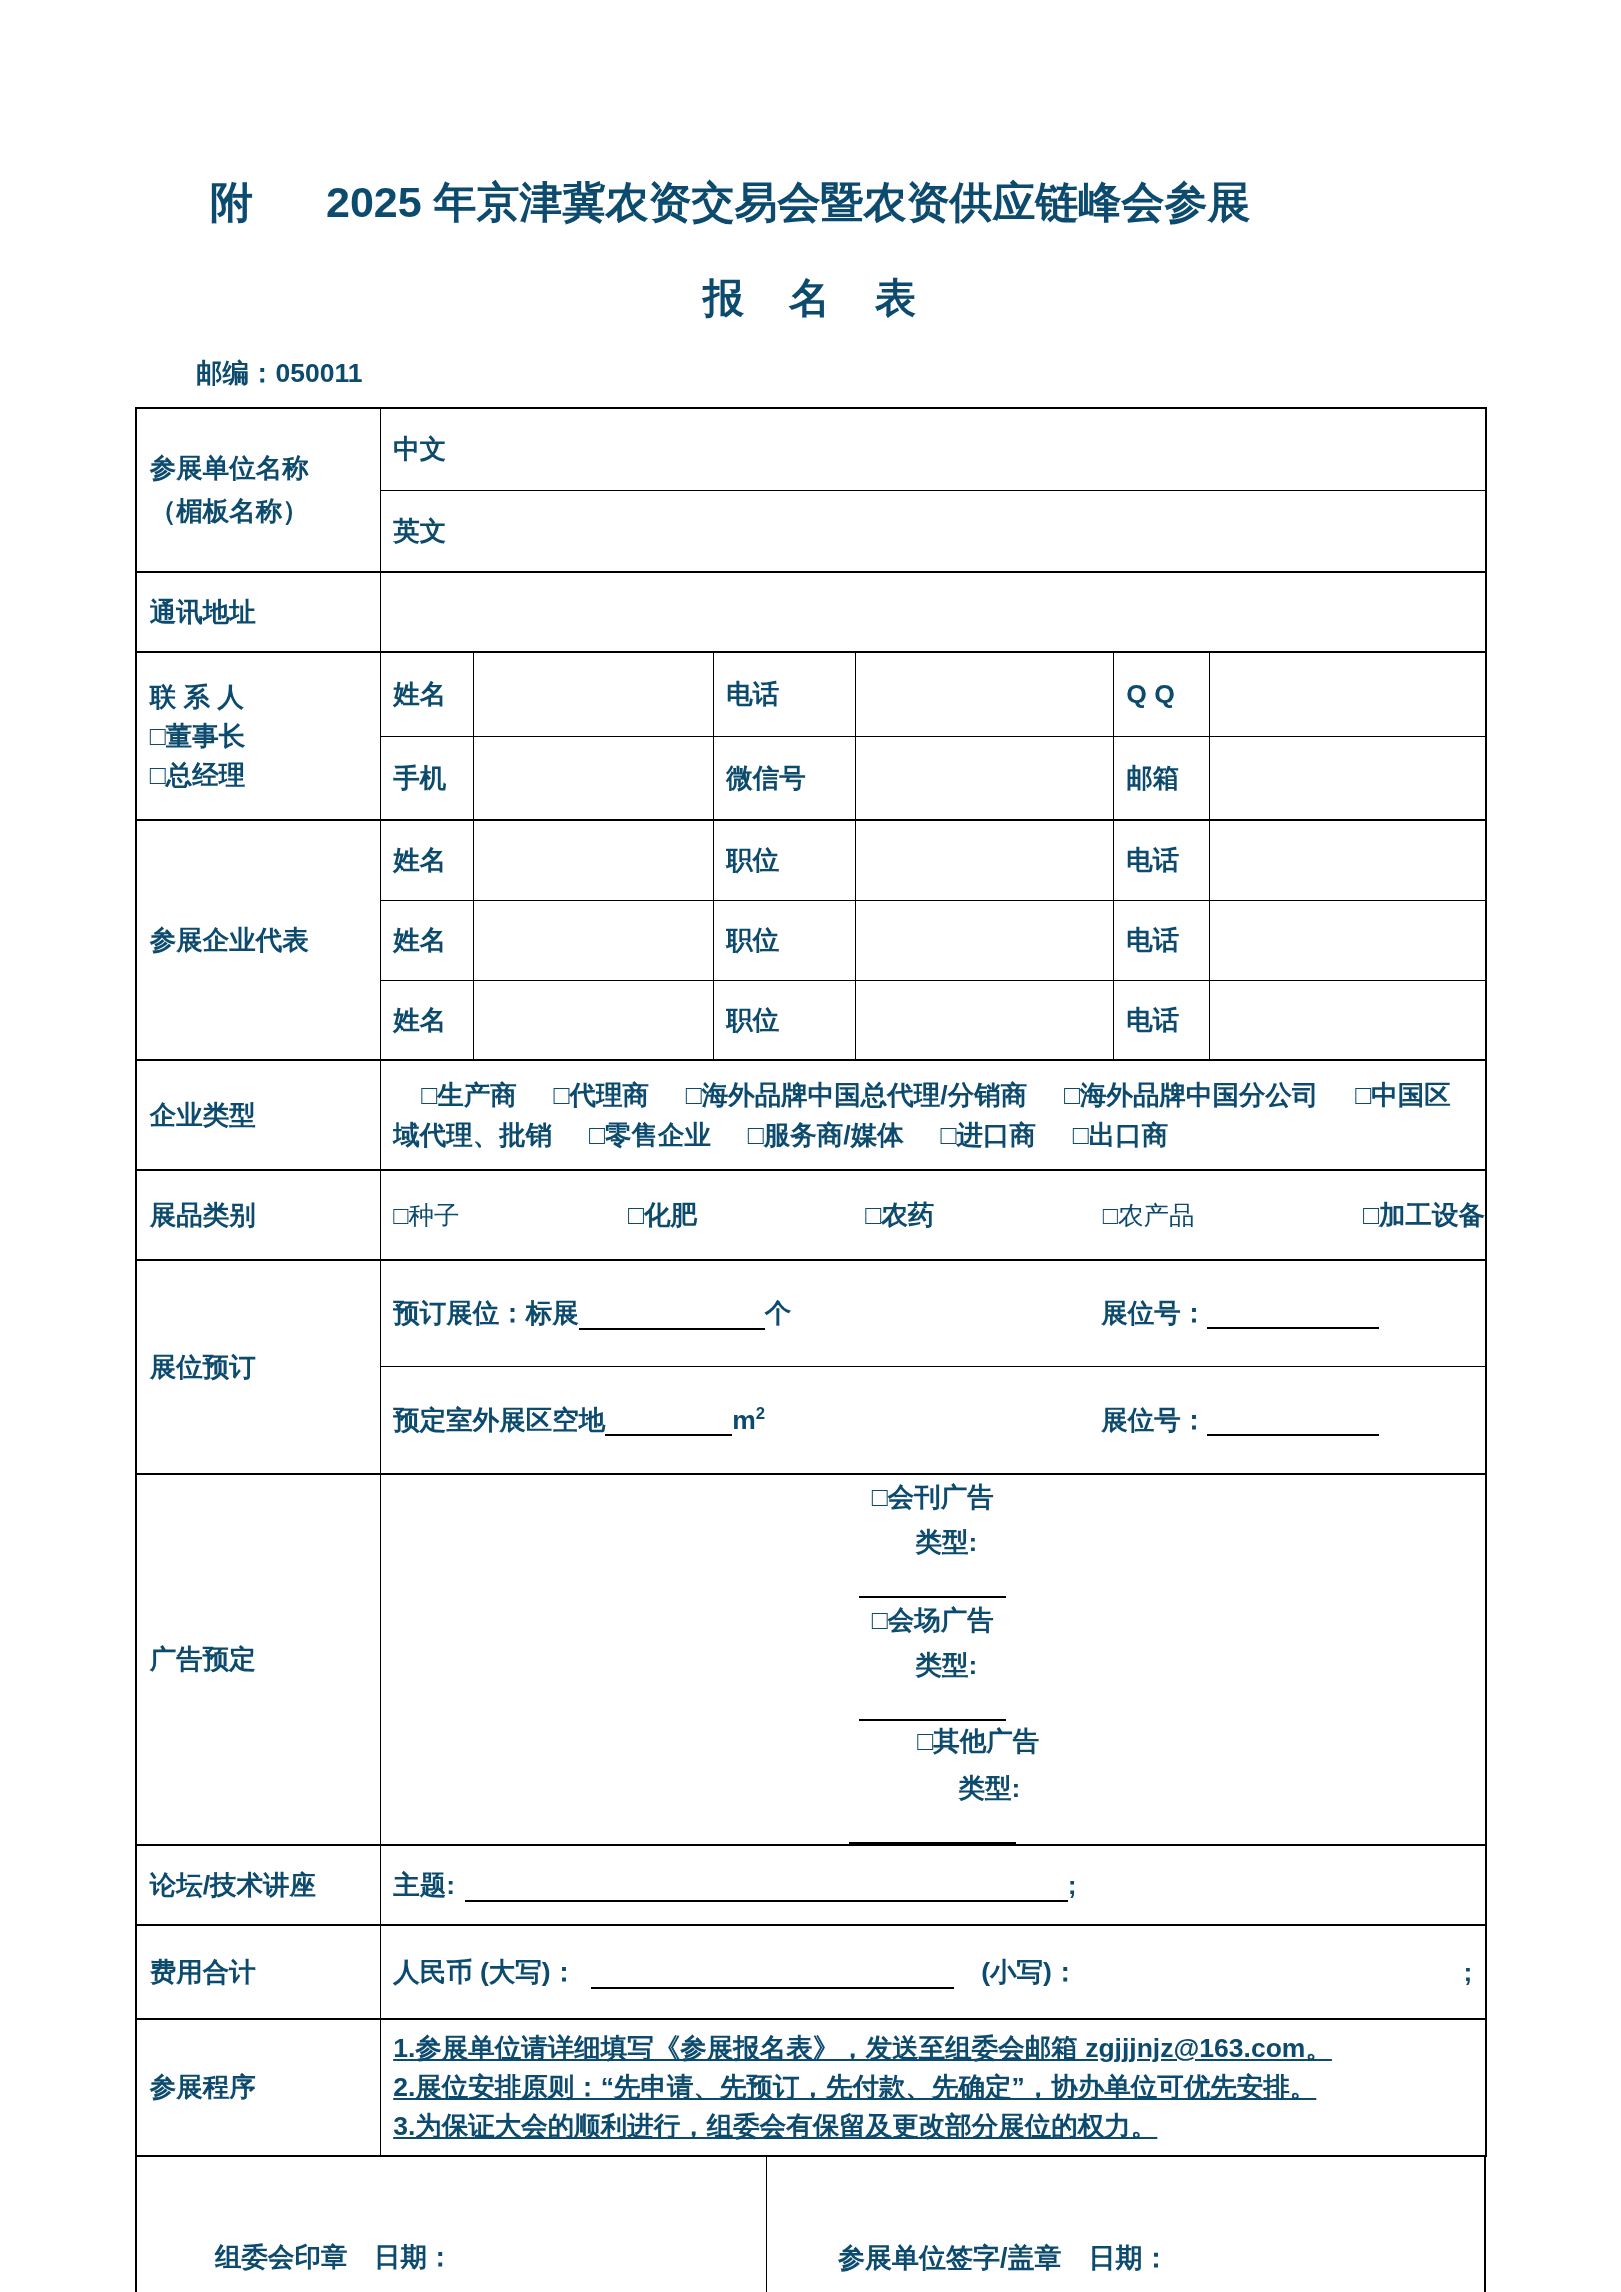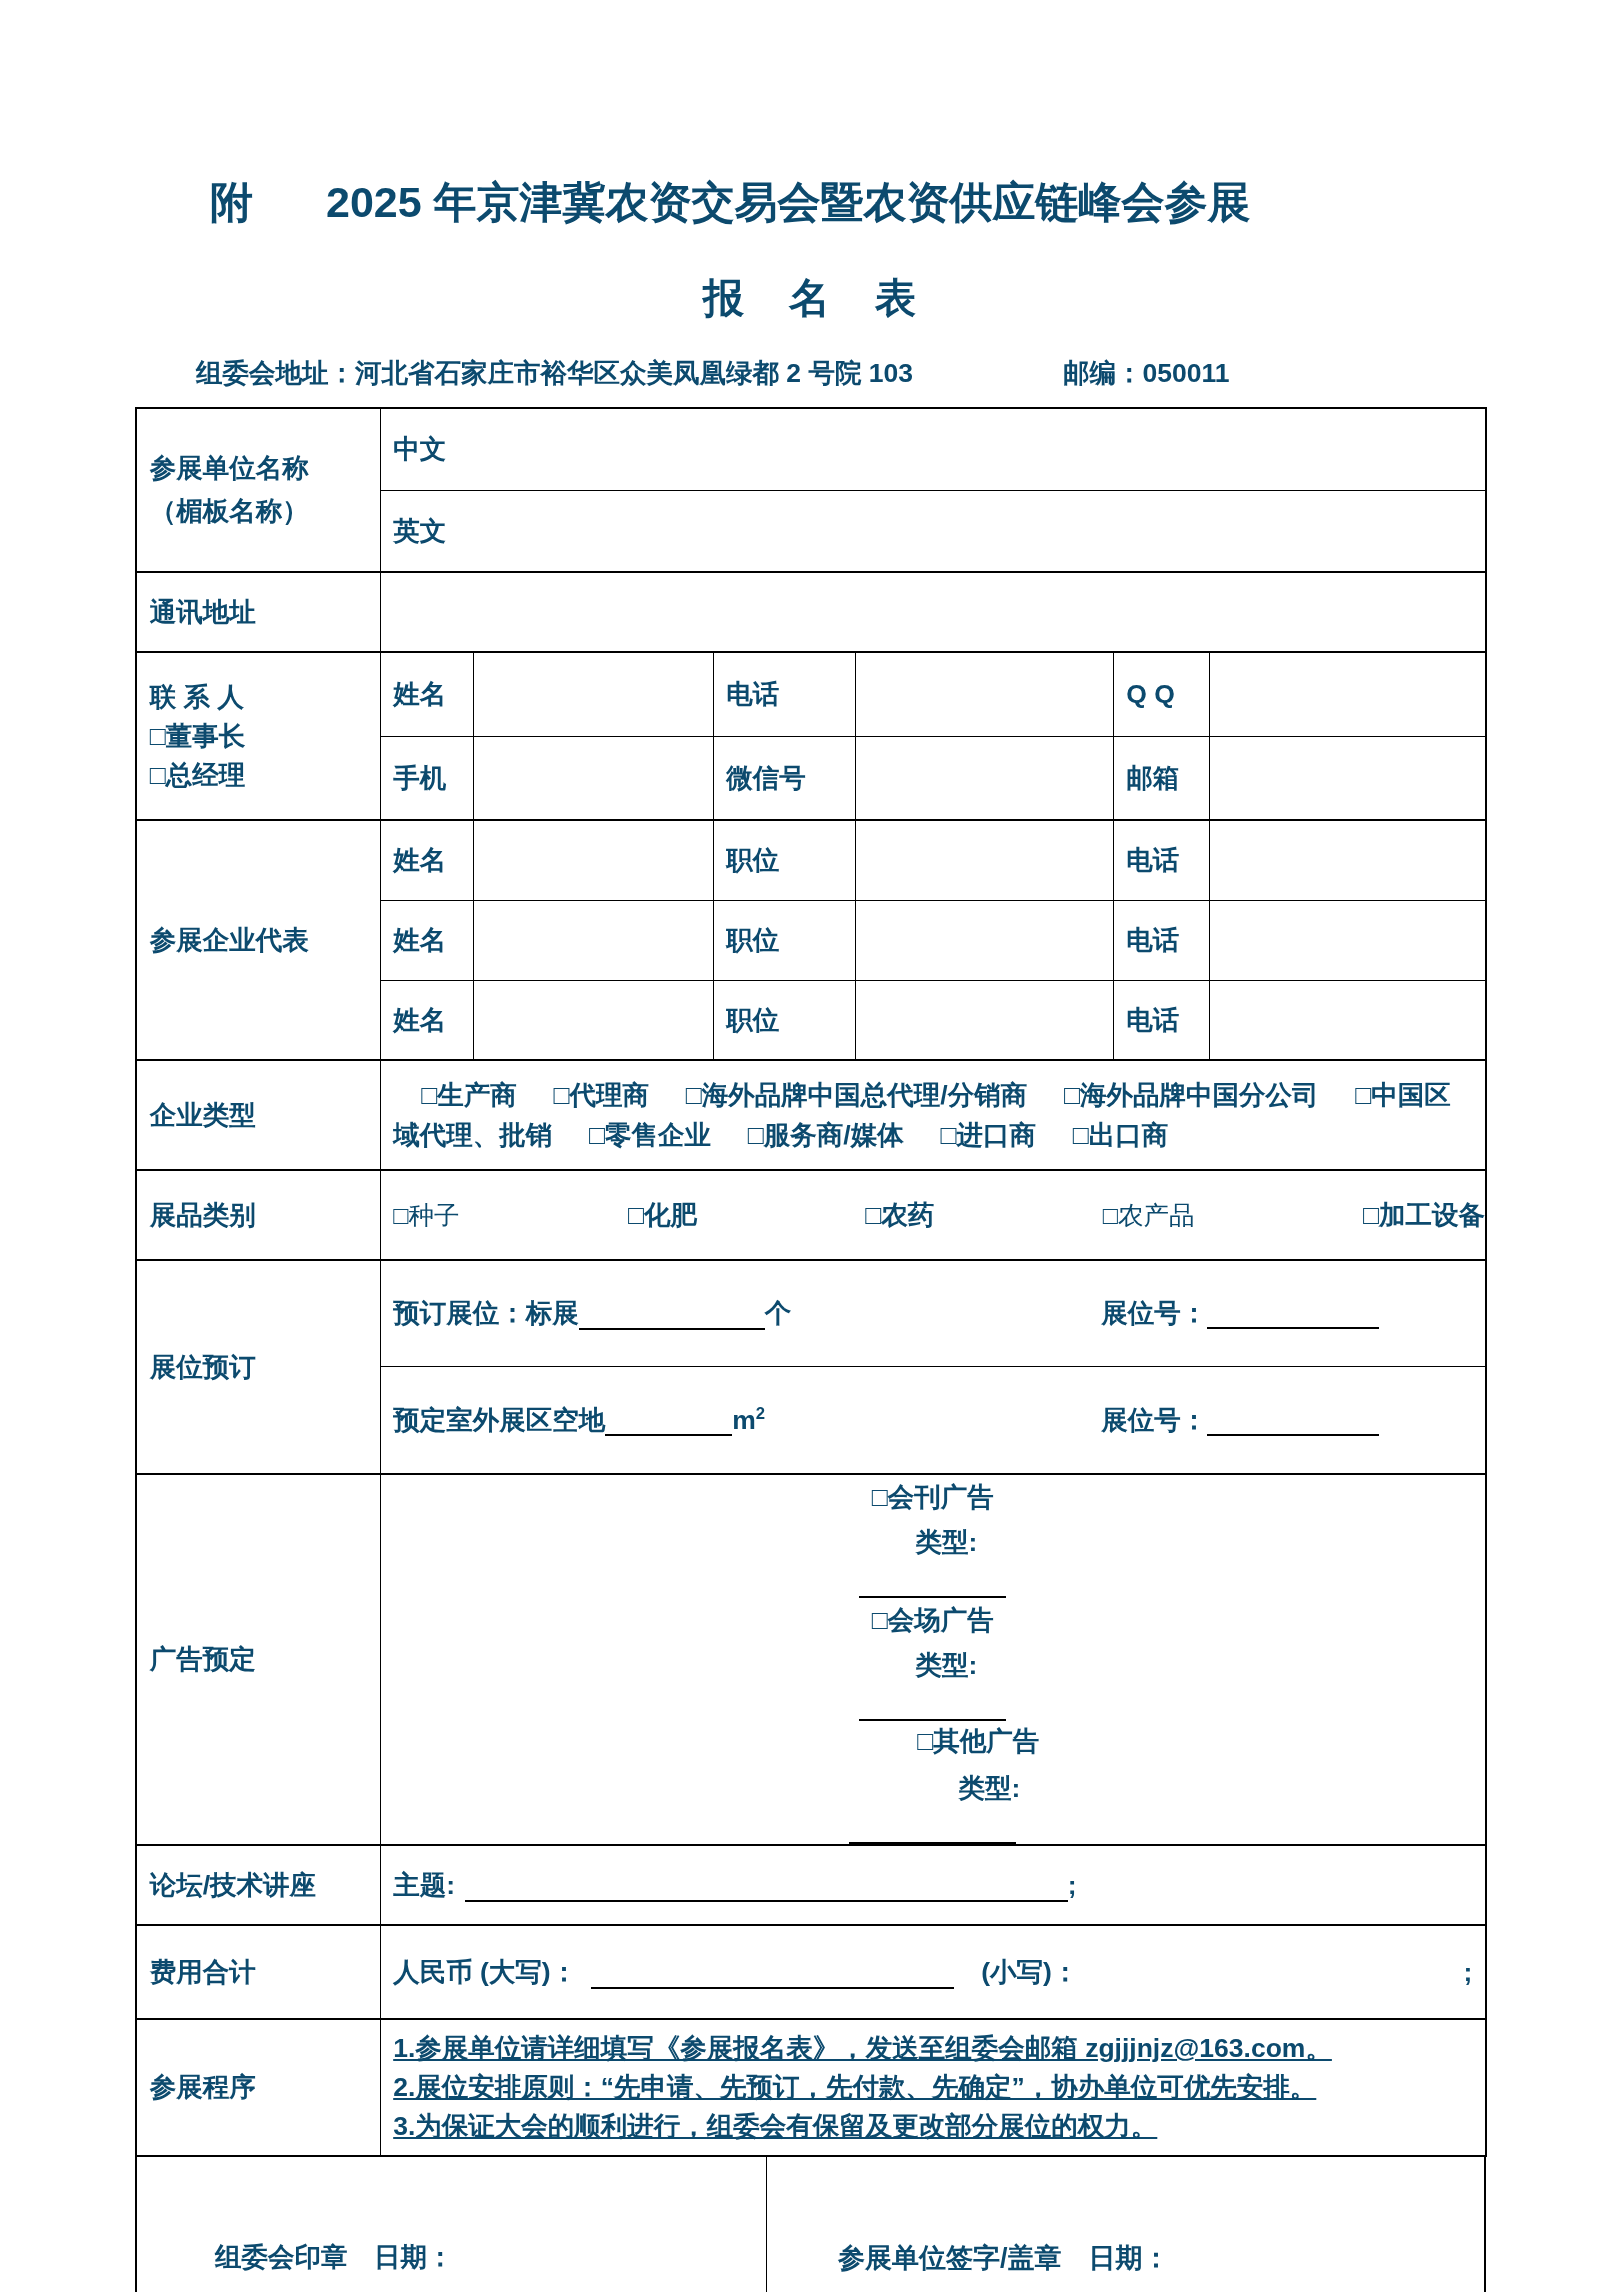--- a/index.html
+++ b/index.html
@@ -72,23 +72,20 @@
 <div class="page">
   <div class="content">
 
     <div class="title1">
       <span class="prefix">附</span><span>2025 年京津冀农资交易会暨农资供应链峰会参展</span>
     </div>
     <div class="title2">报　名　表</div>
 
     <div class="info">
       <div class="info-row">
-        <span class="info-left">
-          <span>组委会地址：</span><span>河北省石家庄市裕华区众美凤凰绿都 2 号院 103</span>
-        </span>
         <span class="info-right">
           <span>邮编：</span><span>050011</span>
         </span>
       </div>
     </div>
 
     <table class="form">
       <colgroup>
         <col style="width:244px">
           <col style="width:93px">

